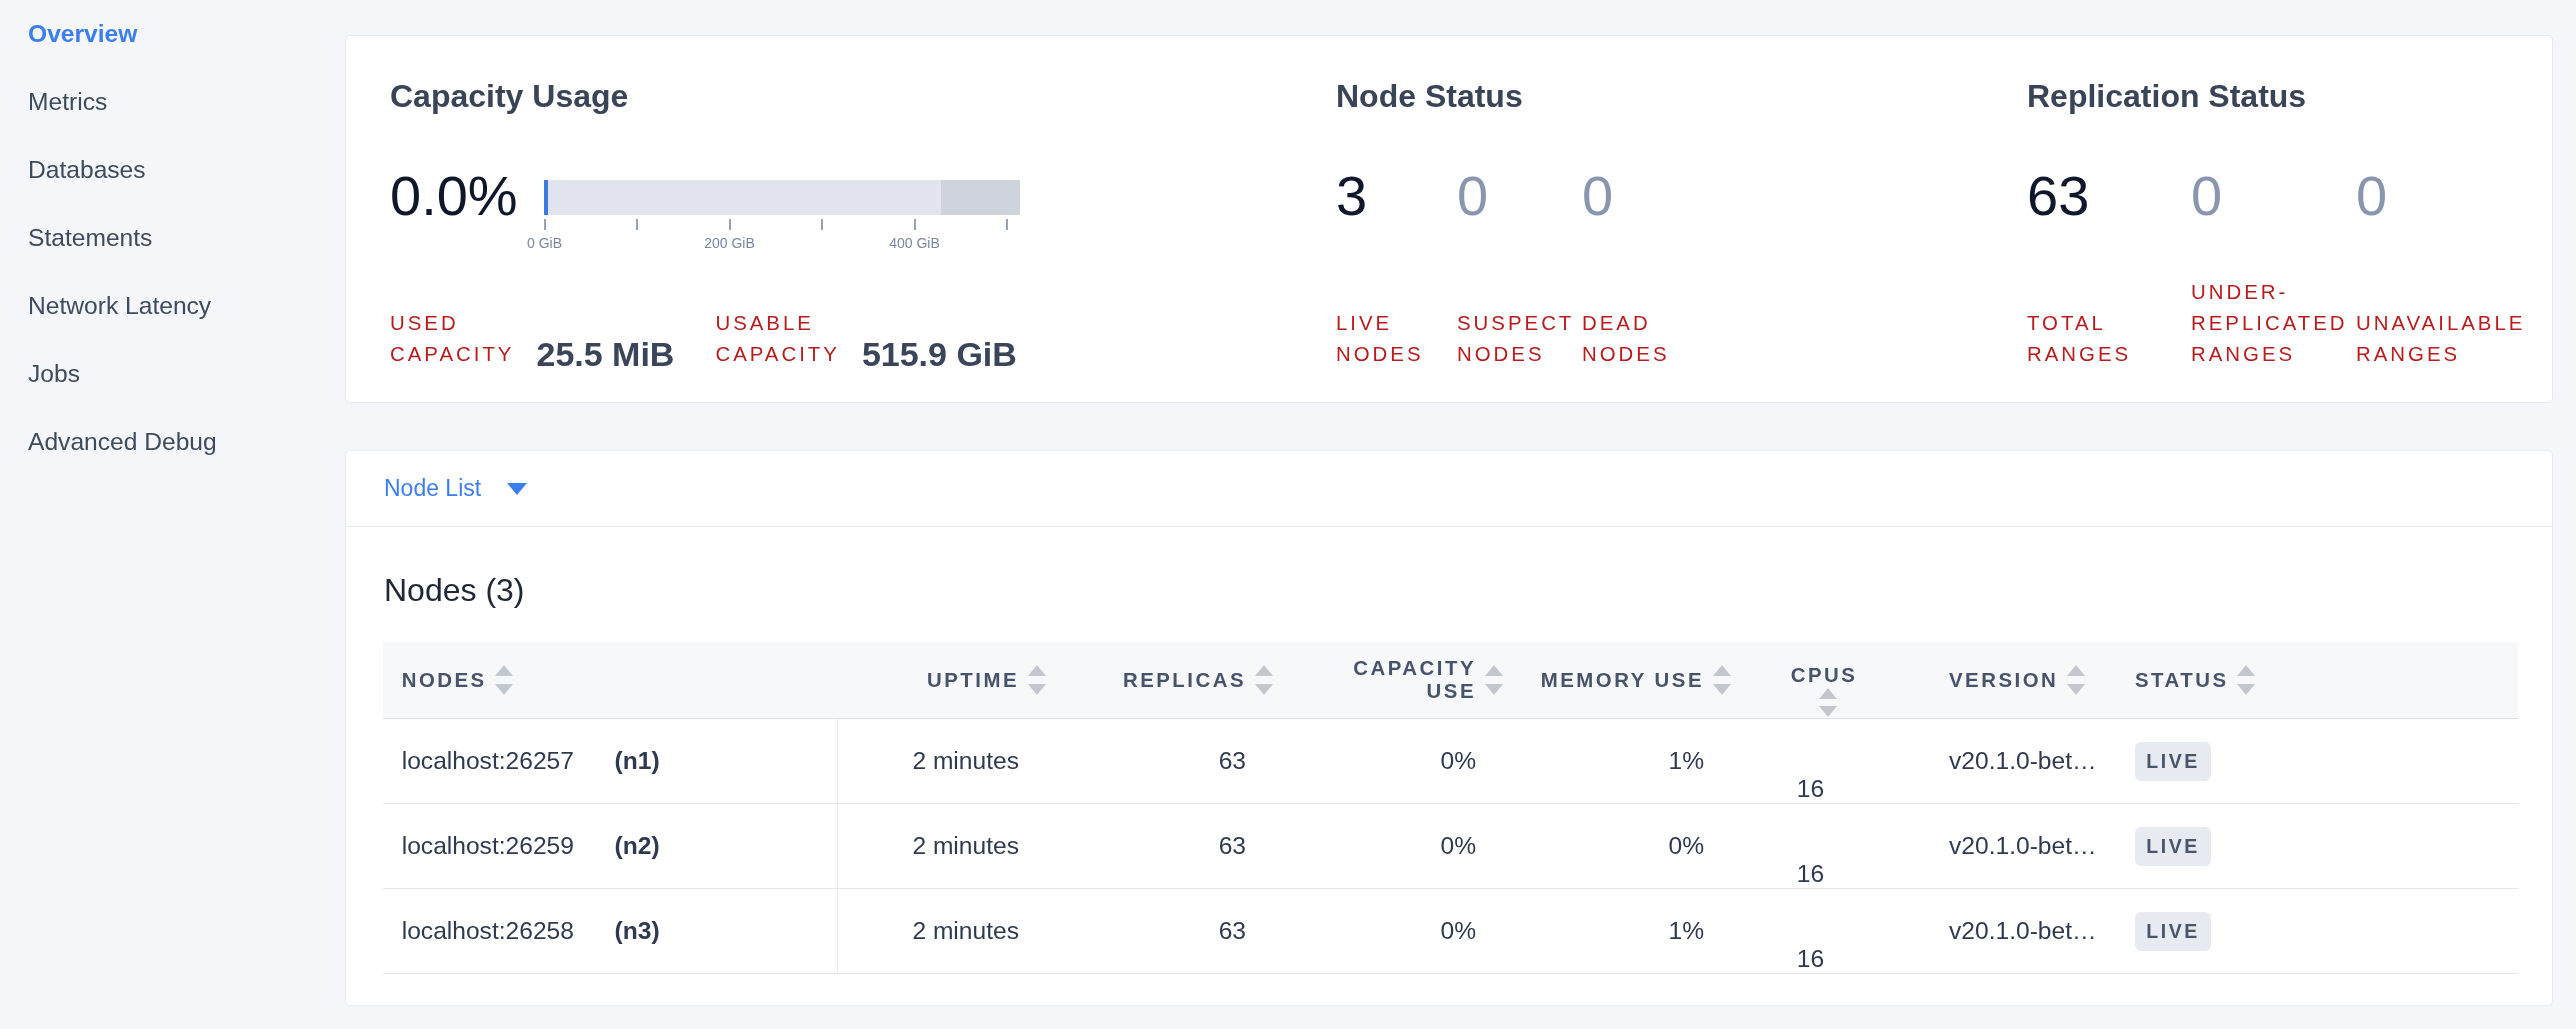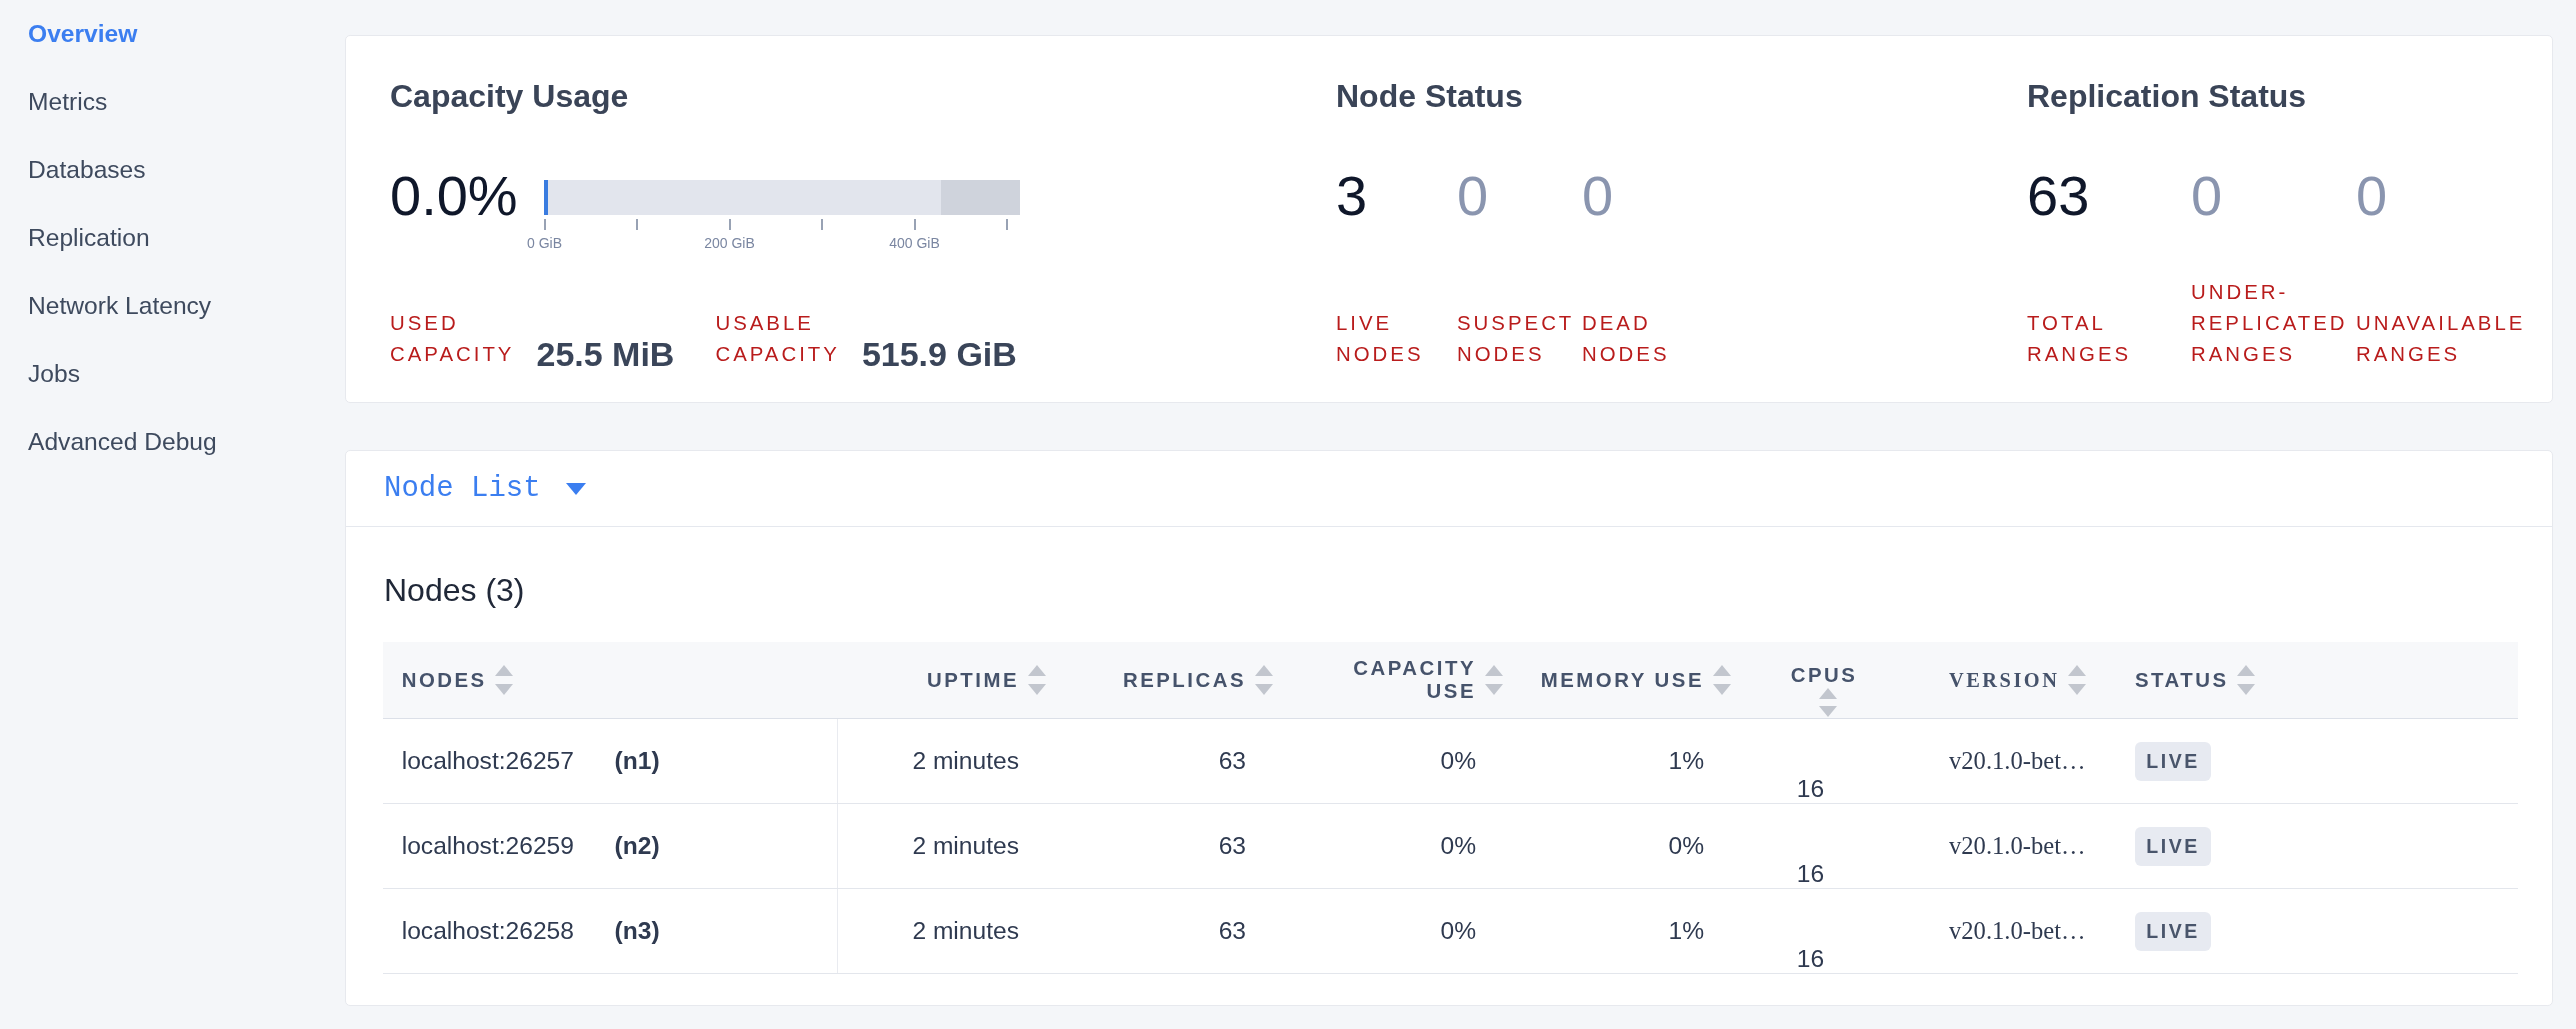--- a/index.html
+++ b/index.html
@@ -37,37 +37,37 @@
   .gauge-used  { position:absolute; left:0; top:0; width:4.2px; height:35px; background:#3a7ce0; }
   .gauge-other { position:absolute; right:0; top:0; width:16.5%; height:35px; background:#cfd3dc; }
   .tick { position:absolute; top:183px; width:1.7px; height:11px; background:#98a2b4; }
   .tick-label { position:absolute; top:199px; width:119px; text-align:center;
     font-size:14px; color:#7a86a1; }
 
   
   .selector-bar { position:absolute; left:0; top:0; width:100%; height:76px;
     border-bottom:1.7px solid #e5e8ee; display:flex; align-items:center; padding-left:38px; }
   .selector { display:flex; align-items:center; cursor:pointer; }
-  .selector span.lbl { font-size:29px; color:#3b7ef0;font-family:Liberation Mono, monospace; }
+  .selector span.lbl { font-size:23px; color:#3b7ef0; }
   .caret { width:0; height:0; margin-left:25.5px;
     border-left:10.2px solid transparent; border-right:10.2px solid transparent;
     border-top:12.7px solid #3b7ef0; }
 
   .nodes-heading { position:absolute; left:38px; top:121px; font-size:32px; color:#202838; font-weight:400; }
 
   
   .table { position:absolute; left:37px; top:191px; width:2135px; }
   .tr { display:flex; align-items:stretch; }
   .thead { height:77px; background:#f7f8fa; border-bottom:1.7px solid #dce0e8; }
   .trow  { height:85px; border-bottom:1.7px solid #e3e6ec; background:#fff; cursor:pointer; }
   .td, .th { display:flex; align-items:center; flex:none; font-size:24.6px; color:#2f3a50; }
   .th { font-size:20.4px; font-weight:700; letter-spacing:2.5px; color:#46536b; }
   .th .h-text { white-space:pre-line; text-align:right; }
   .c0{width:455px;} .c1{width:215px;} .c2{width:227px;} .c3{width:230px;}
-  .c4{width:228px;} .c5{width:179px;flex-direction:column;} .c6{width:201px;font-family:Liberation Serif, serif;} .c7{width:400px;}
+  .c4{width:228px;} .c5{width:179px;flex-direction:column;} .c6{width:201px;} .c7{width:400px;}
   .c0{padding-left:18.7px; justify-content:flex-start;}
   .c1,.c2,.c3,.c4,.c5{justify-content:flex-end;}
   .td.c1,.td.c2,.td.c3,.td.c4,.td.c5{padding-right:34px;}
   .th.c1,.th.c2,.th.c3,.th.c4,.th.c5{padding-right:6.8px;}
   .c6{padding-left:32px; justify-content:flex-start;}
   .c7{padding-left:17px; justify-content:flex-start;}
   .td.c0 { border-right:1.7px solid #e9ebf0;gap:33px; }
   .node-name { font-weight:700; margin-left:7.6px; }
 
   .sort { width:18.7px; height:31px; position:relative; margin-left:8.5px; flex:none; }
@@ -82,21 +82,21 @@
     background:#e7eaf1; border-radius:6px; text-align:center;
     font-size:19.5px; font-weight:700; letter-spacing:2.5px; color:#49556b; }
 </style>
 </head>
 <body>
 
 <nav class="sidebar">
   <div class="nav-item active">Overview</div>
   <div class="nav-item">Metrics</div>
   <div class="nav-item">Databases</div>
-  <div class="nav-item">Replication</div>
+  <div class="nav-item">Statements</div>
   <div class="nav-item">Network Latency</div>
   <div class="nav-item">Jobs</div>
   <div class="nav-item">Advanced Debug</div>
 </nav>
 
 <section class="card card1">
 
   <h2 class="sec-title t-cap">Capacity Usage</h2>
   <div class="big-num" style="left:44px;">0.0%</div>
 

